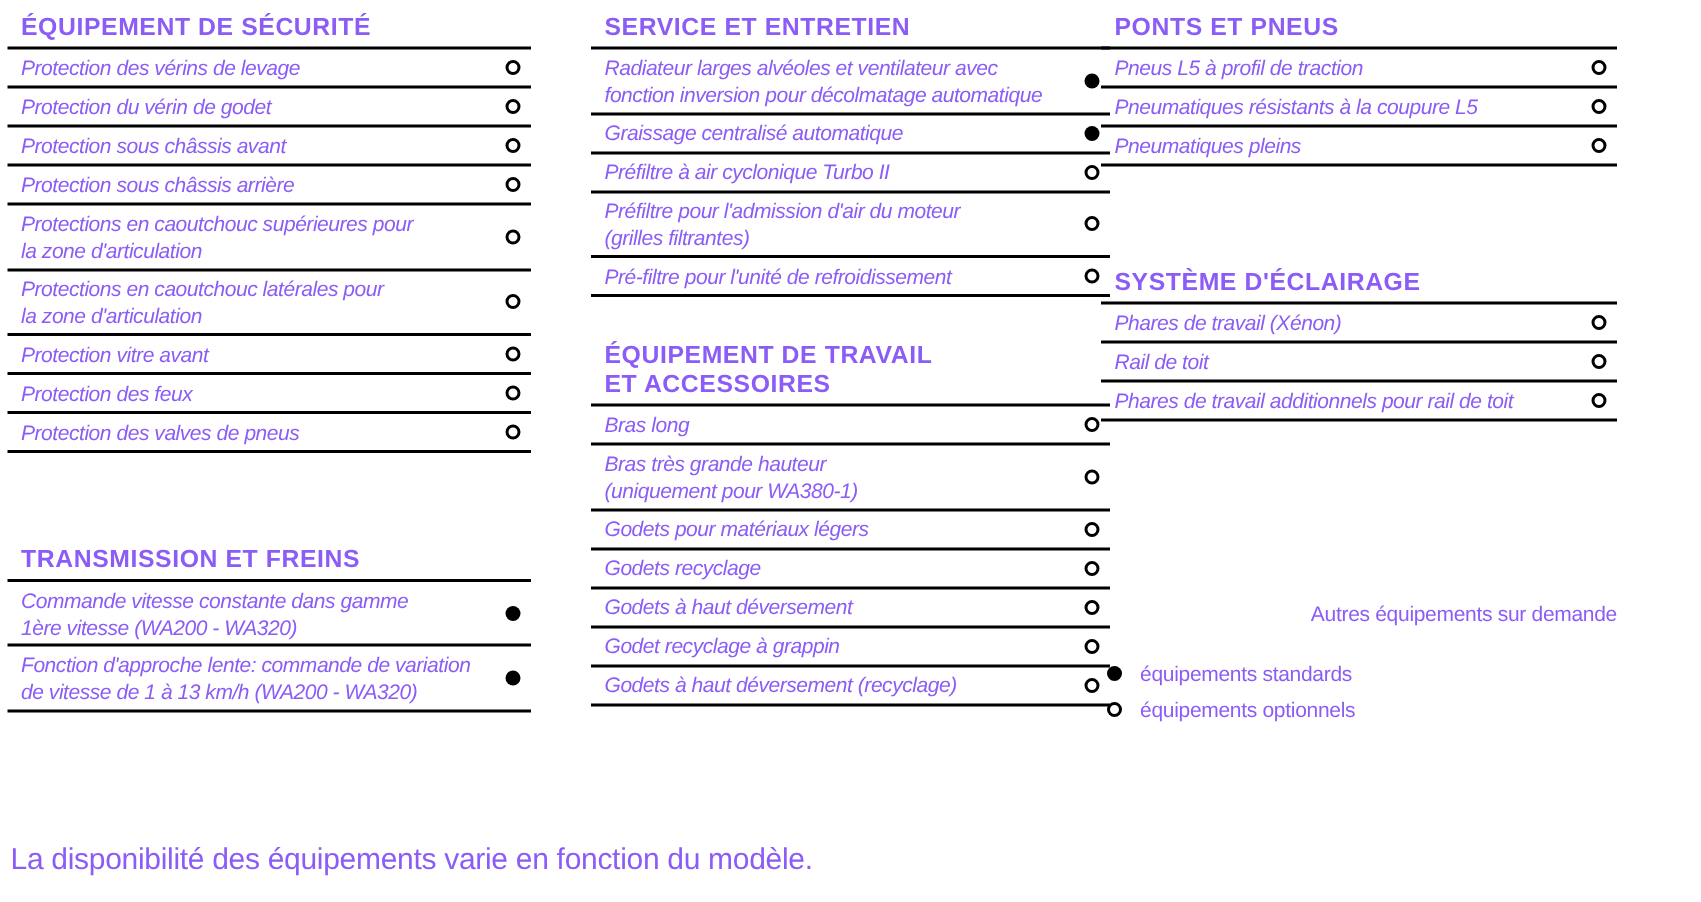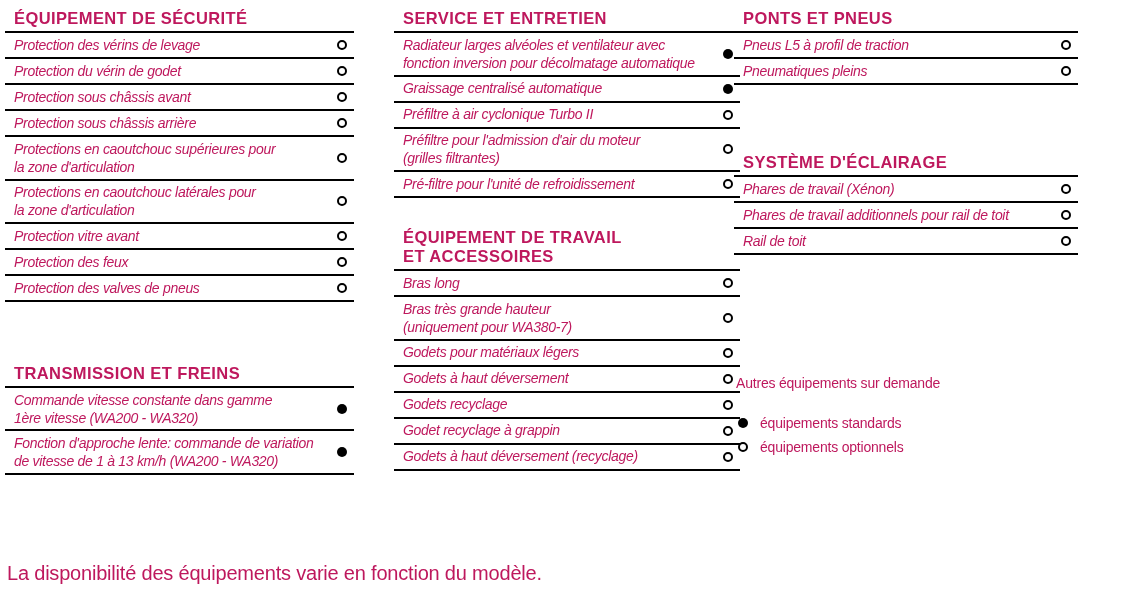--- a/index.html
+++ b/index.html
@@ -1,20 +1,20 @@
 <!DOCTYPE html>
 <html><head>
 <meta charset="utf-8">
 <style>
   html, body { margin:0; padding:0; background:#ffffff; }
   .page {
     position:relative;
     width:1134px; height:601px;
     background:#ffffff;
-    color:#be185d;
+    color:#8b5cf6;
     font-family:"Liberation Sans","DejaVu Sans",sans-serif;
     overflow:hidden;
   }
   .col { position:absolute; top:9px; }
   .col1 { left:5px;   width:349px; }
   .col2 { left:394px; width:346px; }
   .col3 { left:734px; width:344px; }
 
   .spec-table { width:100%; }
   .gap-transmission { margin-top:62px; }
@@ -50,21 +50,21 @@
     flex:0 0 auto;
     width:10px; height:10px;
     box-sizing:border-box;
     border-radius:50%;
     margin-left:6px;
   }
   .marker.standard { background:#000; }
   .marker.optional { border:2px solid #000; background:#fff; }
 
   .legend { margin-top:120px; padding-left:2px; }
-  .legend-note { margin:5px 0 20px 0; font-size:14px; letter-spacing:-0.2px; }
+  .legend-note { margin:5px 0 20px 0; font-size:14px; letter-spacing:-0.2px;text-align:right; }
   .legend-row { display:flex; align-items:center; line-height:24px; font-size:14px; letter-spacing:-0.2px; }
   .legend-row .marker { margin-left:2px; margin-right:12px; }
 
   .footnote {
     position:absolute;
     left:7px; top:562px;
     margin:0;
     font-size:20px;
     letter-spacing:-0.2px;
   }
@@ -166,33 +166,33 @@
     <section class="spec-table gap-travail">
       <h2 class="section-title">ÉQUIPEMENT DE TRAVAIL
 ET ACCESSOIRES</h2>
       <div class="section-rows">
           <div class="row">
             <span class="row-label">Bras long</span>
             <span class="marker optional"></span>
           </div>
           <div class="row">
             <span class="row-label">Bras très grande hauteur
-(uniquement pour WA380-7)</span>
+(uniquement pour WA380-1)</span>
             <span class="marker optional"></span>
           </div>
           <div class="row">
             <span class="row-label">Godets pour matériaux légers</span>
             <span class="marker optional"></span>
           </div>
           <div class="row">
+            <span class="row-label">Godets recyclage</span>
+            <span class="marker optional"></span>
+          </div>
+          <div class="row">
             <span class="row-label">Godets à haut déversement</span>
-            <span class="marker optional"></span>
-          </div>
-          <div class="row">
-            <span class="row-label">Godets recyclage</span>
             <span class="marker optional"></span>
           </div>
           <div class="row">
             <span class="row-label">Godet recyclage à grappin</span>
             <span class="marker optional"></span>
           </div>
           <div class="row">
             <span class="row-label">Godets à haut déversement (recyclage)</span>
             <span class="marker optional"></span>
           </div>
@@ -202,38 +202,42 @@
 
   <div class="col col3">
     <section class="spec-table">
       <h2 class="section-title">PONTS ET PNEUS</h2>
       <div class="section-rows">
           <div class="row">
             <span class="row-label">Pneus L5 à profil de traction</span>
             <span class="marker optional"></span>
           </div>
           <div class="row">
+            <span class="row-label">Pneumatiques résistants à la coupure L5</span>
+            <span class="marker optional"></span>
+          </div>
+          <div class="row">
             <span class="row-label">Pneumatiques pleins</span>
             <span class="marker optional"></span>
           </div>
         </div>
     </section>
     <section class="spec-table gap-eclairage">
       <h2 class="section-title">SYSTÈME D'ÉCLAIRAGE</h2>
       <div class="section-rows">
           <div class="row">
             <span class="row-label">Phares de travail (Xénon)</span>
             <span class="marker optional"></span>
           </div>
           <div class="row">
+            <span class="row-label">Rail de toit</span>
+            <span class="marker optional"></span>
+          </div>
+          <div class="row">
             <span class="row-label">Phares de travail additionnels pour rail de toit</span>
-            <span class="marker optional"></span>
-          </div>
-          <div class="row">
-            <span class="row-label">Rail de toit</span>
             <span class="marker optional"></span>
           </div>
         </div>
     </section>
 
     <div class="legend">
       <p class="legend-note">Autres équipements sur demande</p>
       <div class="legend-row">
         <span class="marker standard"></span>
         <span>équipements standards</span>

